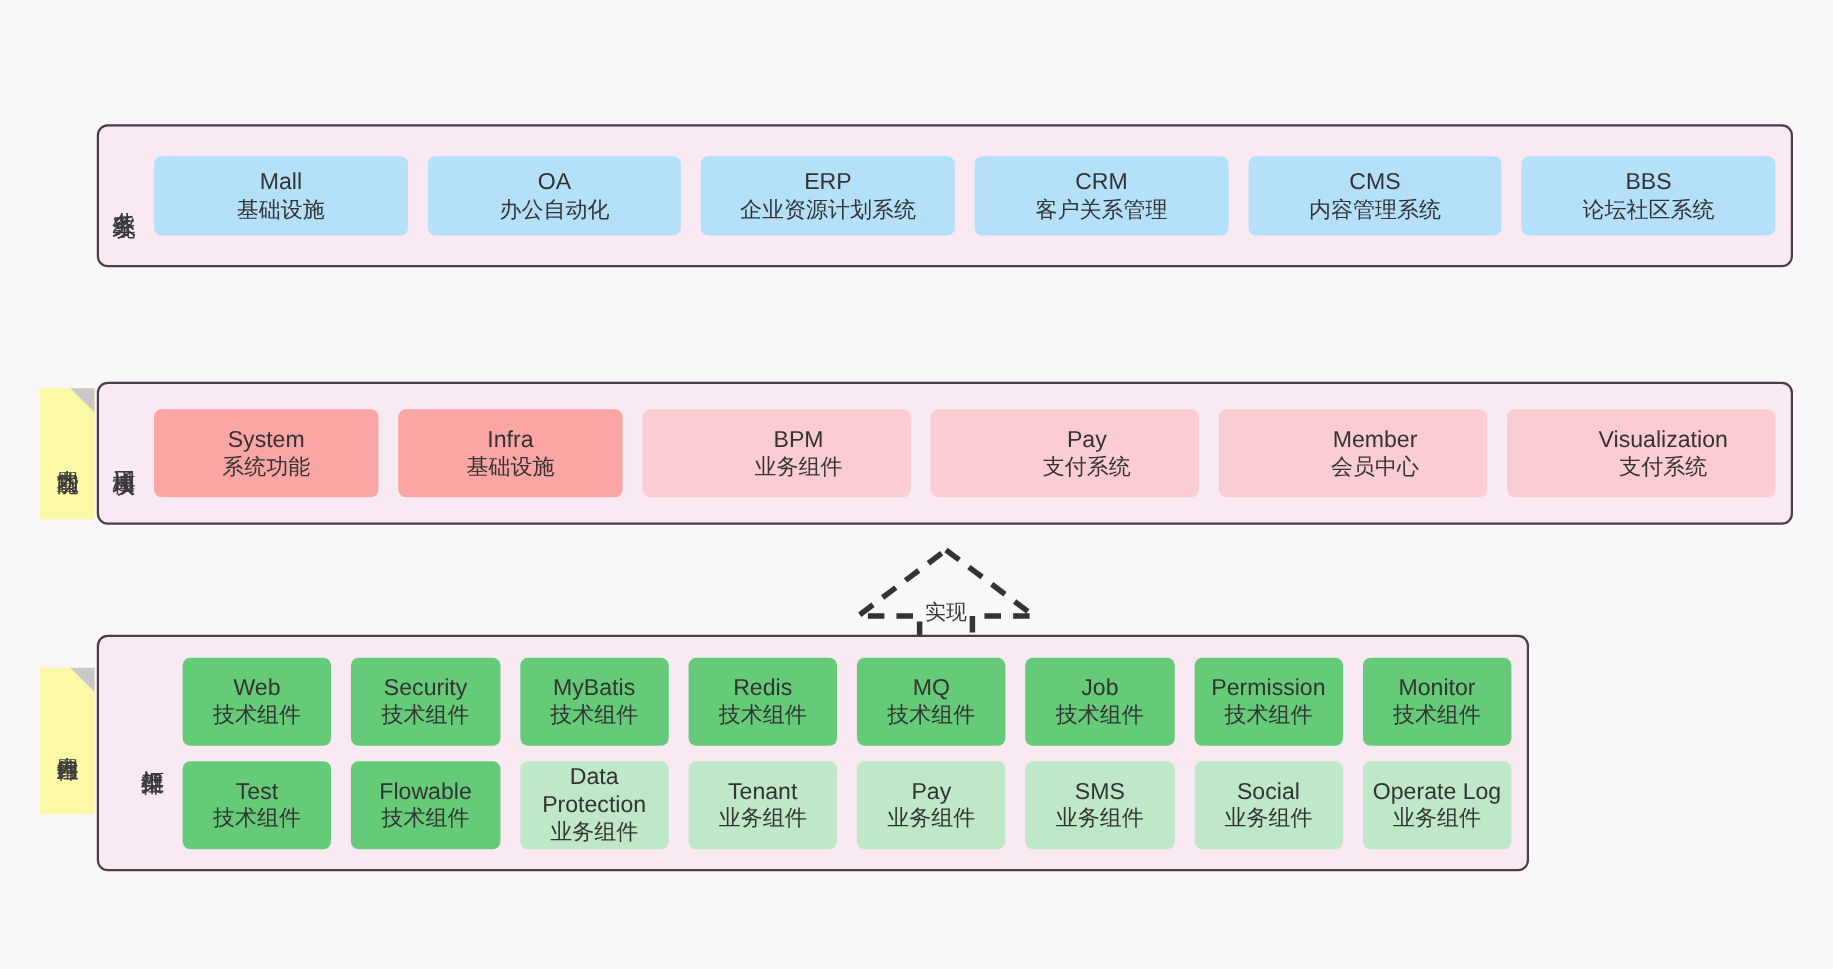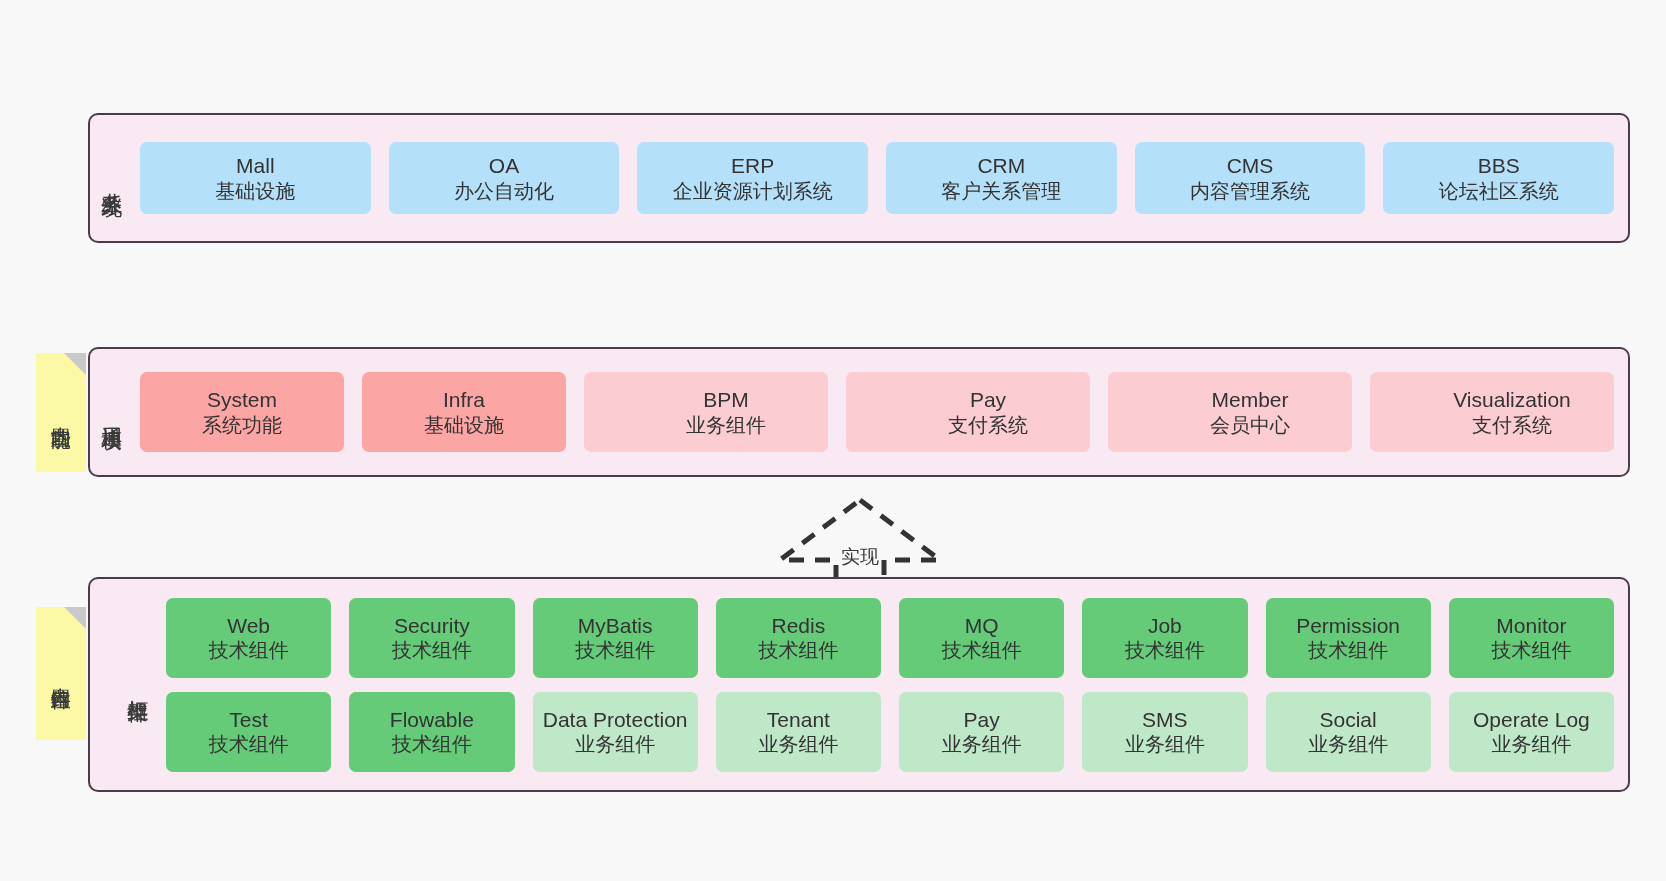--- a/index.html
+++ b/index.html
@@ -80,21 +80,21 @@
 
   .c-blue       { background: #b5e0fa; }
   .c-red        { background: #fca5a5; }
   .c-pink       { background: #fbcdd3; padding-left: 44px; }
   .c-green      { background: #65cb78; }
   .c-lightgreen { background: #bfe8c9; }
 
   
   #band-business { left: 88px;  top: 113px; width: 1542px; height: 130px; }
   #band-modules  { left: 88px;  top: 347px; width: 1542px; height: 130px; }
-  #band-frame    { left: 88px;  top: 577px; width: 1542px; height: 215px; padding-left: 26px; }
+  #band-frame    { left: 88px;  top: 577px; width: 1302px; height: 215px; padding-left: 26px; }
 
   #band-business .card { height: 72px; }
   #band-modules  .card { height: 80px; }
   #band-frame    .card { height: 80px; }
 
   
   .note {
     position: absolute;
     width: 50px;
     background: #fbf9a6;

